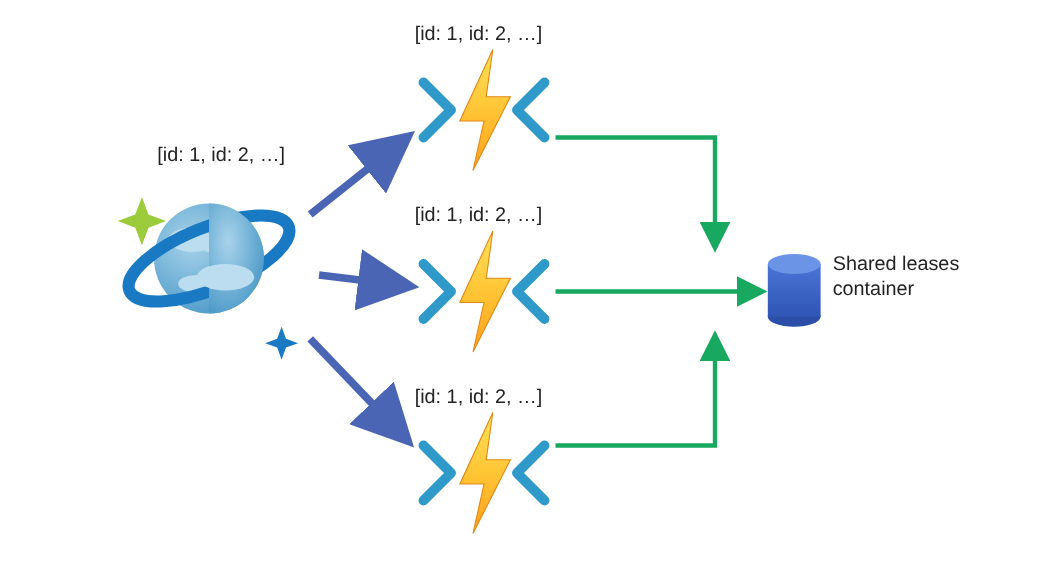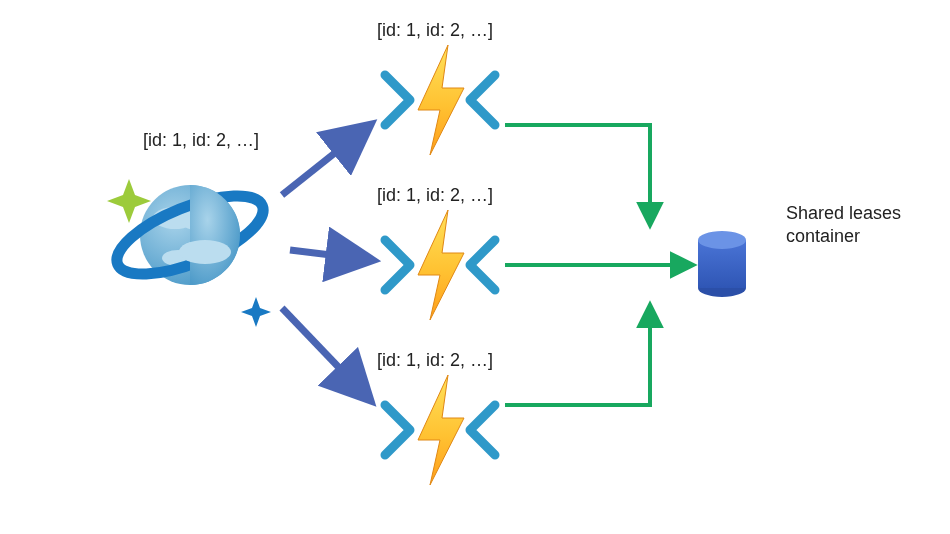--- a/index.html
+++ b/index.html
@@ -31,21 +31,21 @@
     line-height: 1.25;
   }
 </style>
 </head>
 <body>
 
 <div class="label" style="left:143px; top:130px;">[id: 1, id: 2, …]</div>
 <div class="label" style="left:377px; top:20px;">[id: 1, id: 2, …]</div>
 <div class="label" style="left:377px; top:185px;">[id: 1, id: 2, …]</div>
 <div class="label" style="left:377px; top:350px;">[id: 1, id: 2, …]</div>
-<div class="db-text" style="left:757px; top:202px;margin-left:29px;">Shared
+<div class="db-text" style="left:757px; top:228px;">Shared
 leases
 container</div>
 
 <svg class="full" viewBox="0 0 950 534">
   <defs>
 
     <marker id="ah-blue" viewBox="0 0 12 12" refX="10" refY="6" markerWidth="8" markerHeight="8" orient="auto">
       <path d="M0,0 L12,6 L0,12 Z" fill="#4A65B3"></path>
     </marker>
     <marker id="ah-green" viewBox="0 0 12 12" refX="10" refY="6" markerWidth="7" markerHeight="7" orient="auto">

